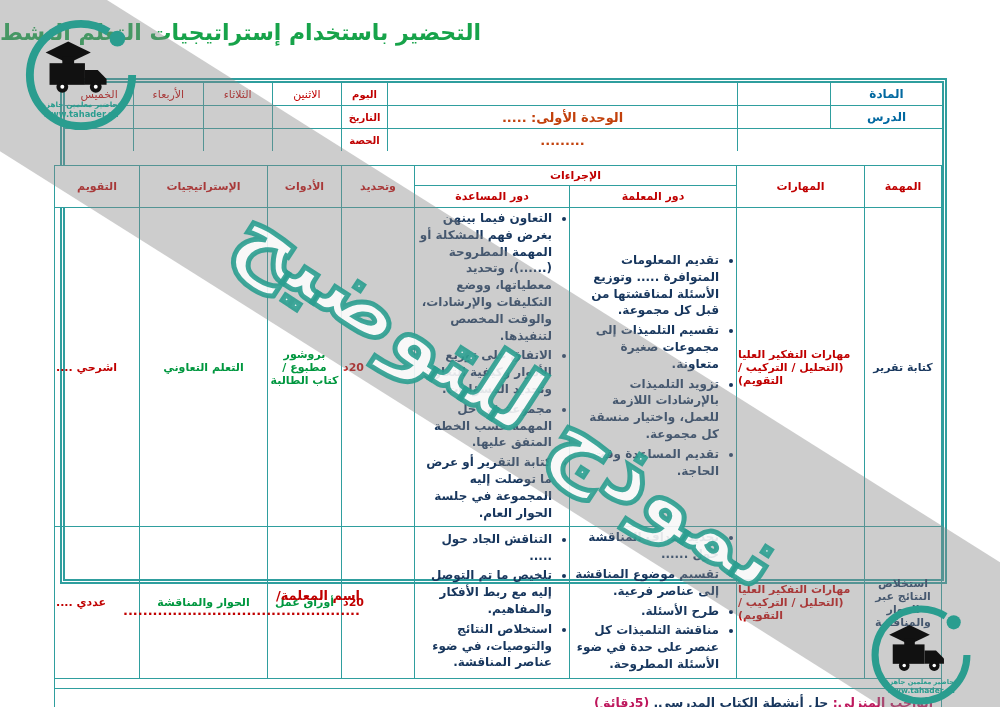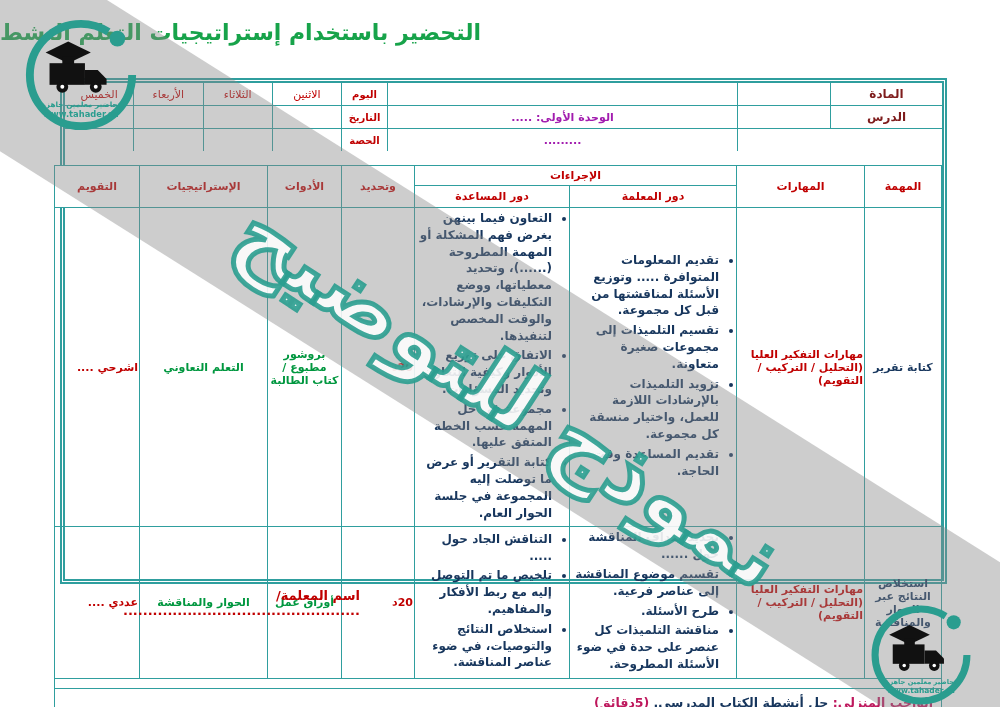--- a/index.html
+++ b/index.html
@@ -10,45 +10,45 @@
          font-size:22px;font-weight:bold;color:#17a34a;}
   
   .outer{position:absolute;left:60px;top:78px;width:887px;height:506px;
          border:5px double #2f9e9e;box-sizing:border-box;}
   
   .strip{position:absolute;top:0;left:0;right:0;height:68px;display:flex;}
   .info-right{width:205px;display:flex;flex-direction:column;border-left:1px solid #2f9e9e;box-sizing:border-box;}
   .info-row{flex:1;display:flex;border-bottom:1px solid #2f9e9e;box-sizing:border-box;}
   .info-row:last-child{border-bottom:none;}
   .info-label{width:112px;border-left:1px solid #2f9e9e;display:flex;align-items:center;justify-content:center;
-              color:#7f1d1d;font-weight:bold;font-size:12px;box-sizing:border-box;}
+              color:#0369a1;font-weight:bold;font-size:12px;box-sizing:border-box;}
   .info-value{flex:1;}
   .unit-box{width:350px;display:flex;flex-direction:column;border-left:1px solid #2f9e9e;box-sizing:border-box;}
   .unit-row{flex:1;border-bottom:1px solid #2f9e9e;display:flex;align-items:center;justify-content:center;
-            color:#a21caf;font-weight:bold;font-size:11px;box-sizing:border-box;}
+            color:#c2410c;font-weight:bold;font-size:13px;box-sizing:border-box;}
   .unit-row:last-child{border-bottom:none;}
   .days{flex:1;display:flex;}
   .day-labels{width:46px;display:flex;flex-direction:column;border-left:1px solid #2f9e9e;box-sizing:border-box;}
   .day-labels div{flex:1;display:flex;align-items:center;justify-content:center;color:#c00000;
                   font-weight:bold;font-size:10px;border-bottom:1px solid #2f9e9e;box-sizing:border-box;}
   .day-labels div:last-child{border-bottom:none;}
   .day-col{flex:1;display:flex;flex-direction:column;border-left:1px solid #2f9e9e;box-sizing:border-box;}
   .day-col:last-child{border-left:none;}
   .day-col .day-name{flex:1;display:flex;align-items:center;justify-content:center;color:#c00000;
                      font-weight:normal;font-size:11px;border-bottom:1px solid #2f9e9e;box-sizing:border-box;}
   .day-col .day-empty{flex:1;border-bottom:1px solid #2f9e9e;box-sizing:border-box;}
   .day-col .day-empty:last-child{border-bottom:none;}
   
   .tbl-wrap{position:absolute;top:82px;left:0;right:0;}
   table.plan{width:100%;border-collapse:collapse;table-layout:fixed;direction:rtl;}
   table.plan td,table.plan th{border:1px solid #2f9e9e;padding:2px 1px;box-sizing:border-box;
                               font-size:11px;vertical-align:middle;}
   th.h{color:#c00000;font-weight:bold;font-size:13px;text-align:center;background:#fff;}
   td.navy{color:#17365d;font-weight:bold;text-align:center;font-size:12px;}
-  td.red{color:#c00000;font-weight:bold;text-align:right;font-size:12px;}
+  td.red{color:#c00000;font-weight:bold;text-align:left;font-size:12px;}
   td.green{color:#00973f;font-weight:bold;text-align:center;font-size:12px;}
   td.roles{vertical-align:middle;}
   td.roles-top{vertical-align:top;padding-top:6px;}
   ul.blist{margin:0;padding:0 16px 0 2px;list-style:disc;color:#17365d;}
   ul.blist li{font-size:12px;font-weight:bold;color:#17365d;text-align:right;
               line-height:1.4;margin-bottom:3px;}
   tr.spacer td{height:10px;border-right:1px solid #2f9e9e;border-left:1px solid #2f9e9e;}
   tr.hw td{height:28px;text-align:right;padding-right:8px;font-size:12.5px;font-weight:bold;}
   .hw-red{color:#be185d;} .hw-navy{color:#17365d;}
   

